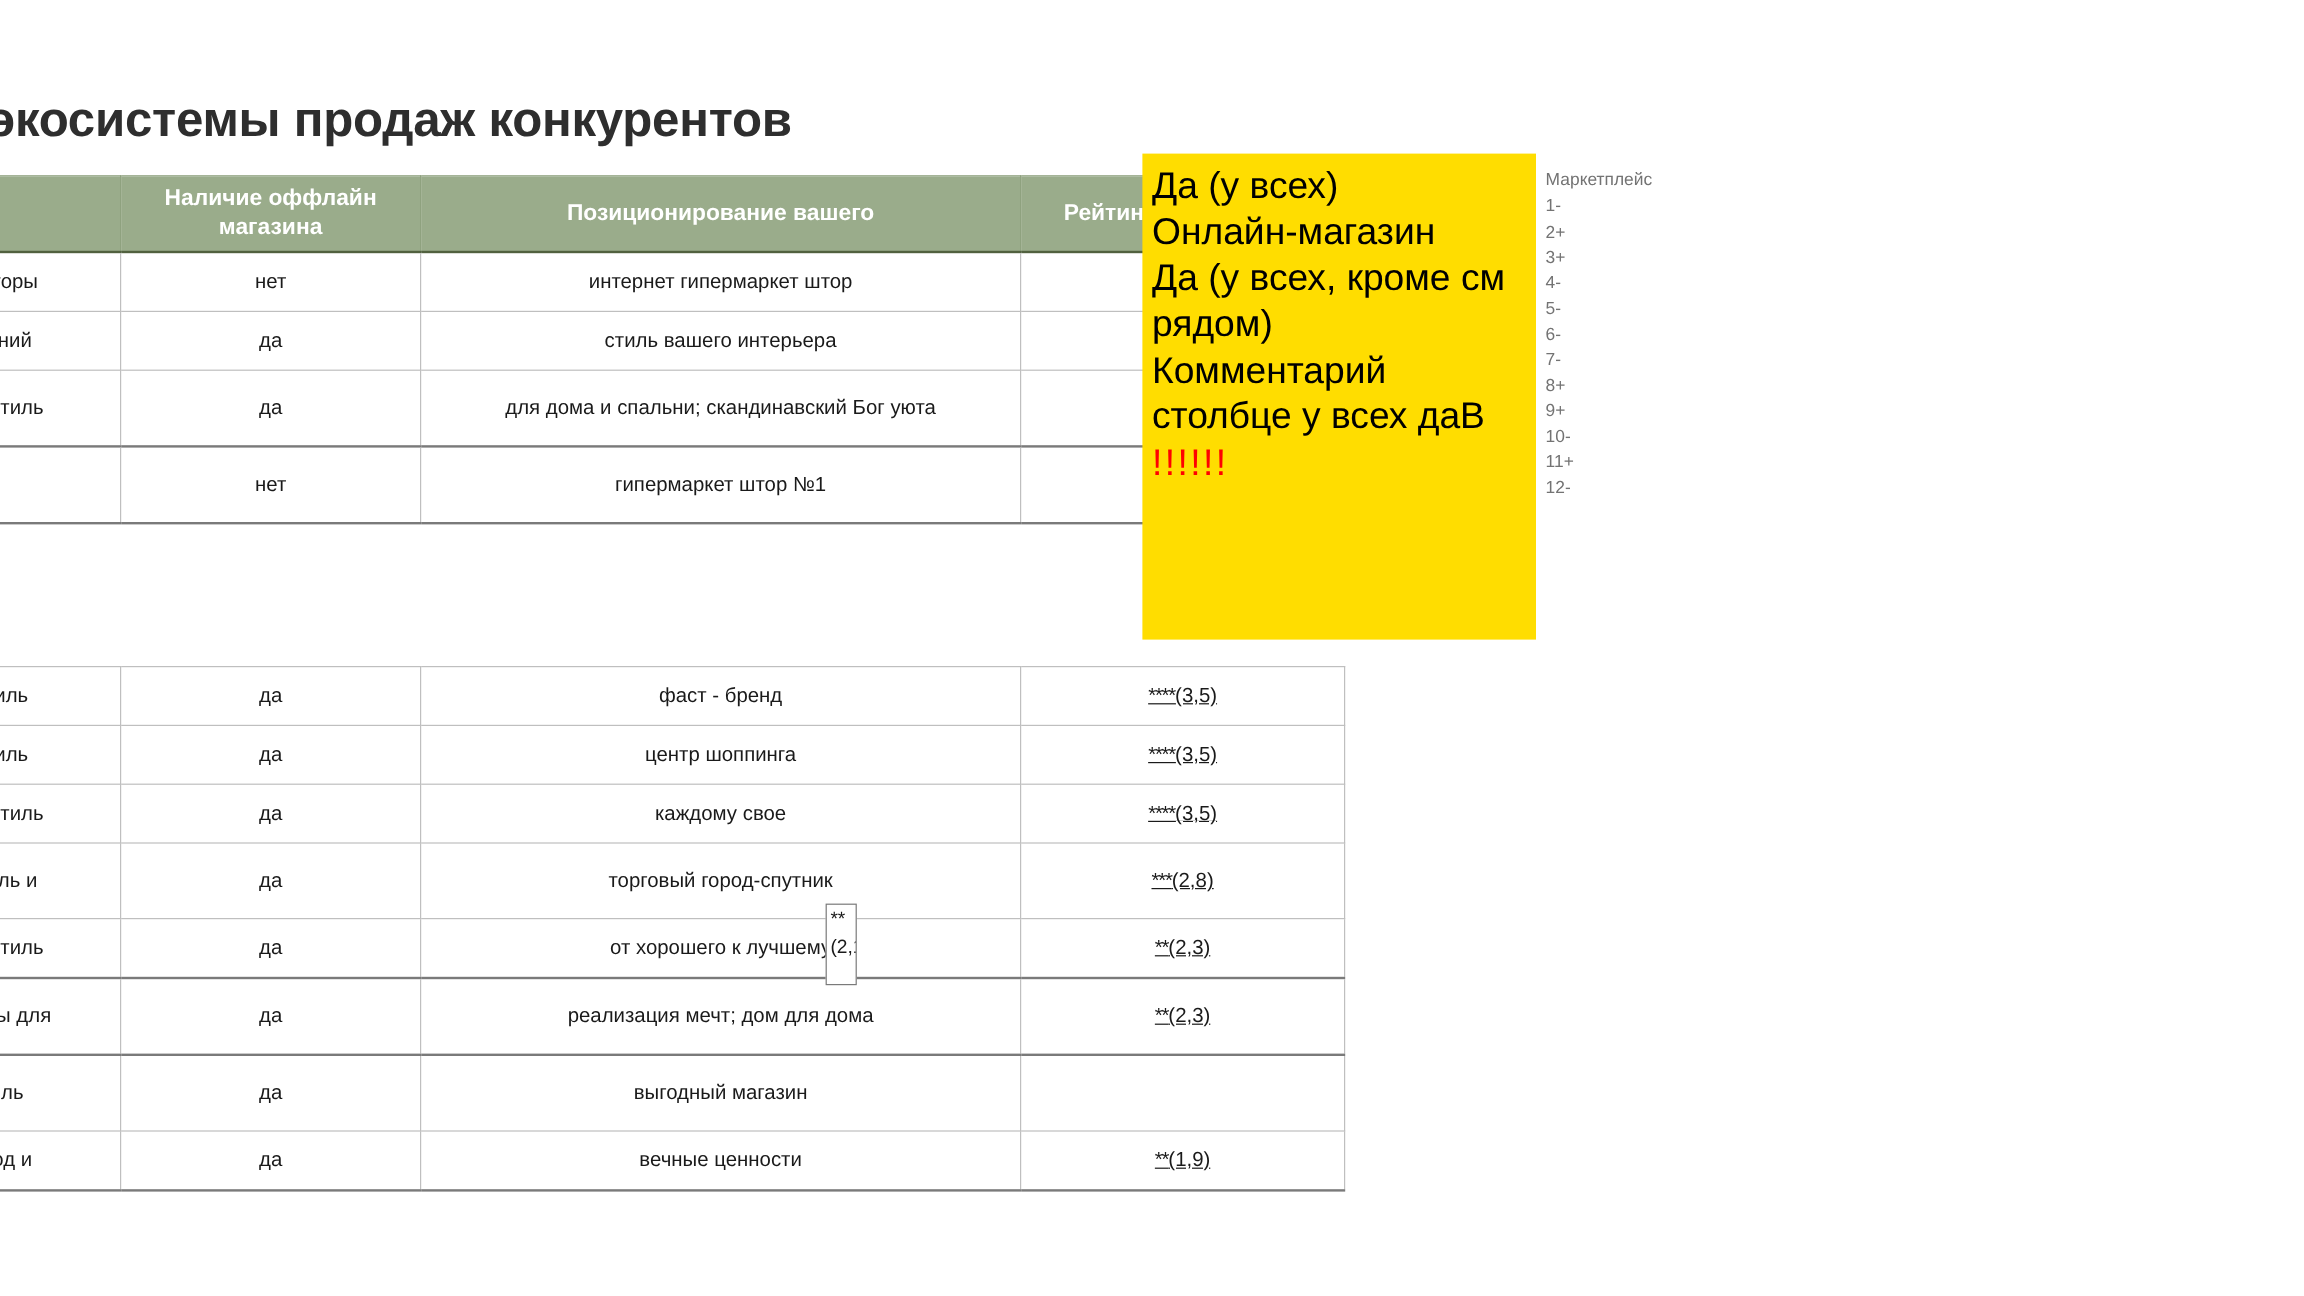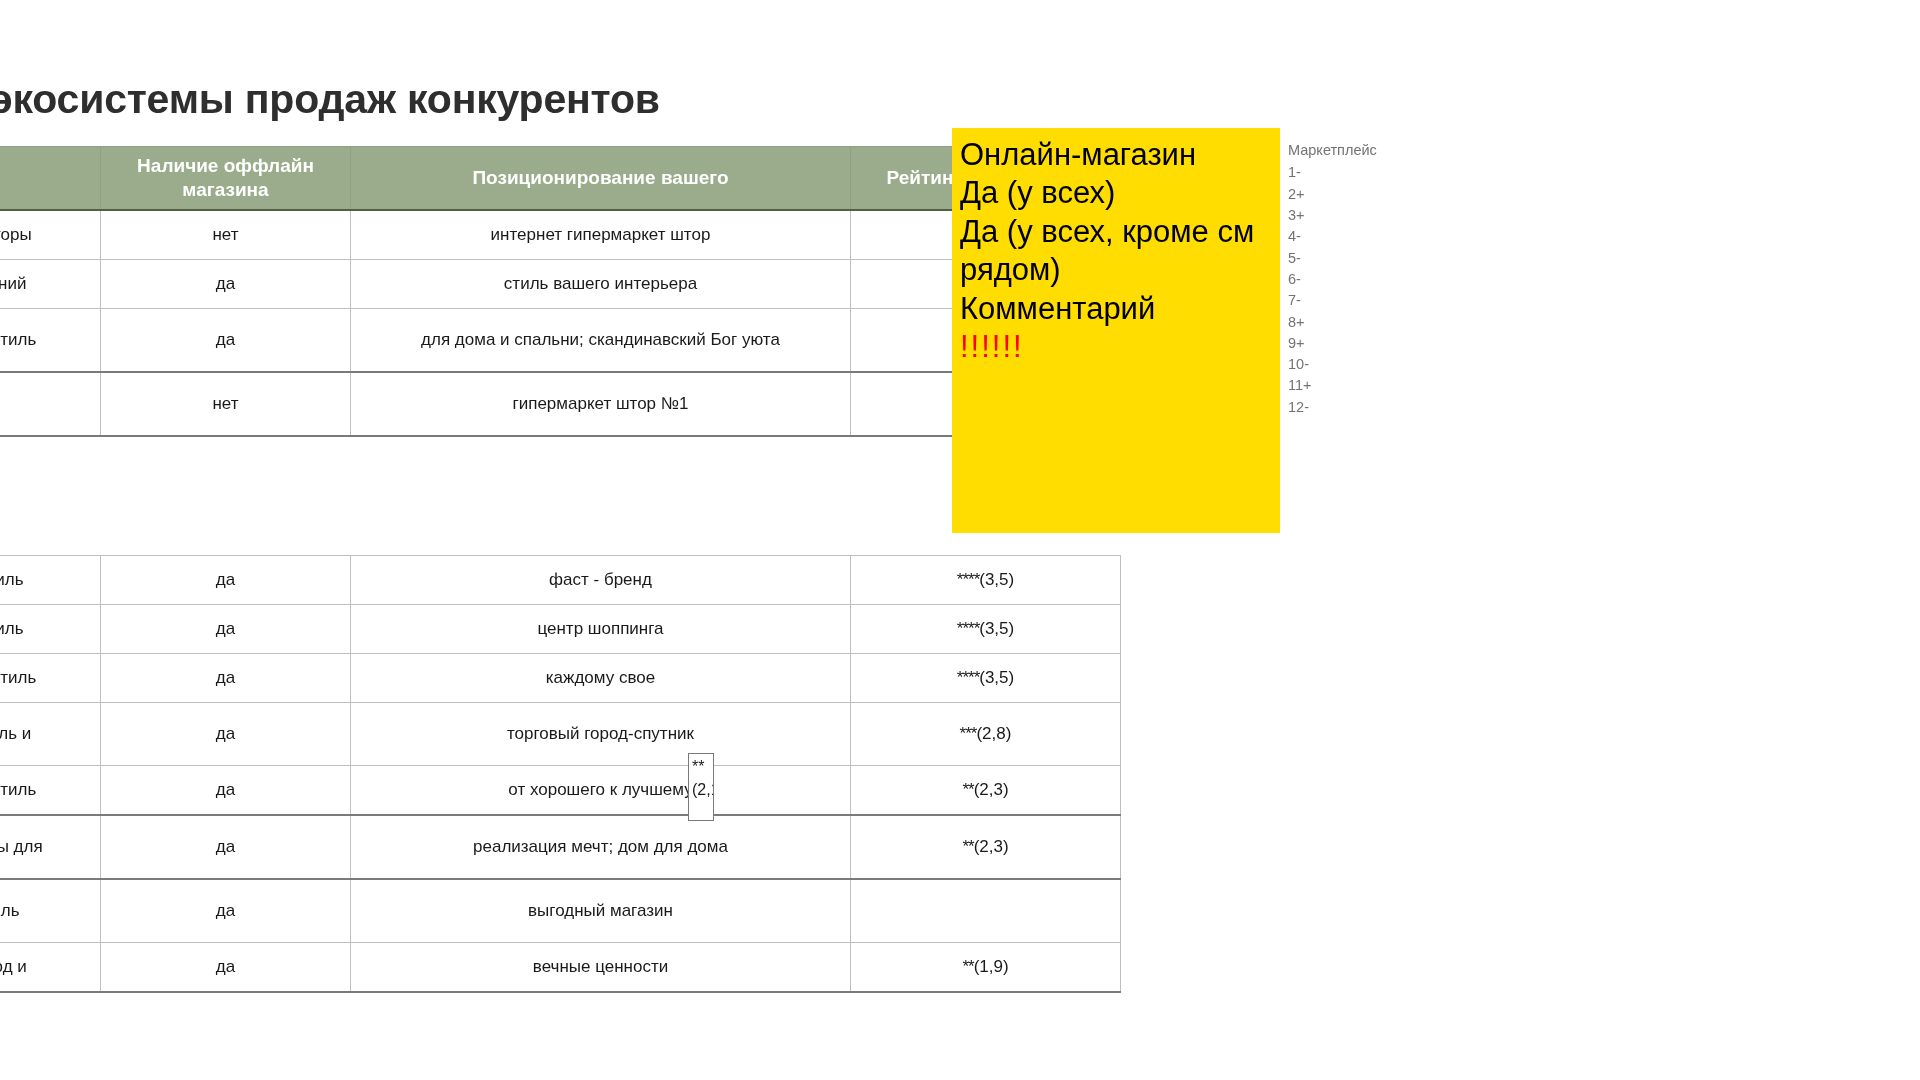--- a/index.html
+++ b/index.html
@@ -68,21 +68,21 @@
     border-bottom: 2px solid #51613f;
   }
   table.cmp tbody td { height: 48px; }
   table.cmp tbody tr.tall td { height: 62px; }
 
   
   table.cmp tbody tr.sep-strong td { border-top: 2px solid #7a7a7a; }
   table.cmp tbody tr:last-child td { border-bottom: 2px solid #7a7a7a; }
 
   .cell-name { text-align: center; }
-  .cell-rating { white-space: nowrap; }
+  .cell-rating { white-space: nowrap; text-decoration: underline; }
   .stars { letter-spacing: -1px; }
 
   
   #stray-rating-cell {
     position: absolute;
     left: 688px;
     top: 753px;
     width: 26px;
     height: 68px;
     border: 1px solid #7a7a7a;
@@ -235,25 +235,26 @@
           <td>вечные ценности</td>
           <td class="cell-rating"><span class="stars">**</span><span>(1,9)</span></td>
         </tr>
       </tbody>
   </table>
 </div>
 
 <div id="stray-rating-cell">**(2,1)</div>
 
 <div id="yellow-note">
+  <div>Да (у всех)</div>
   <div>Онлайн-магазин</div>
-  <div>Да (у всех)</div>
   <div>Да (у всех, кроме см</div>
   <div>рядом)</div>
   <div>Комментарий</div>
+  <div>столбце у всех даВ</div>
   <div class="bang">!!!!!!</div>
 </div>
 
 <div id="marketplace-list">
   <div class="ml-title">Маркетплейс</div>
   <div id="marketplace-items">
       <div>1-</div>
       <div>2+</div>
       <div>3+</div>
       <div>4-</div>

